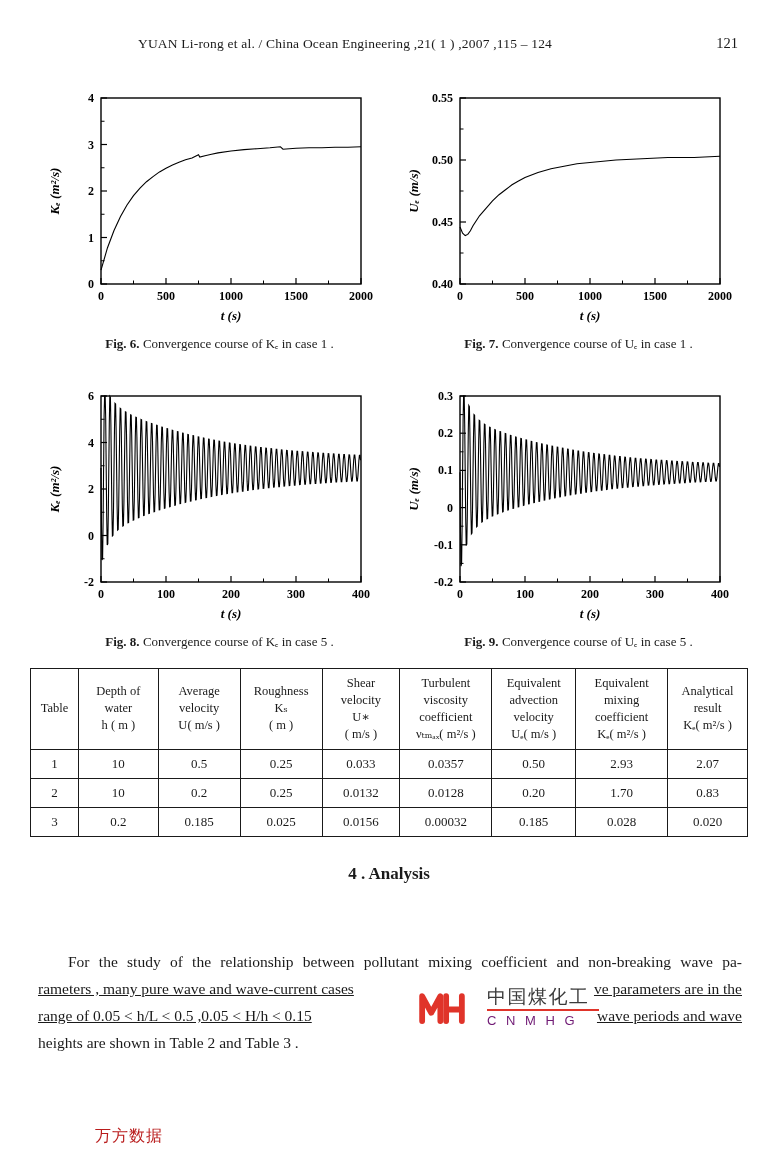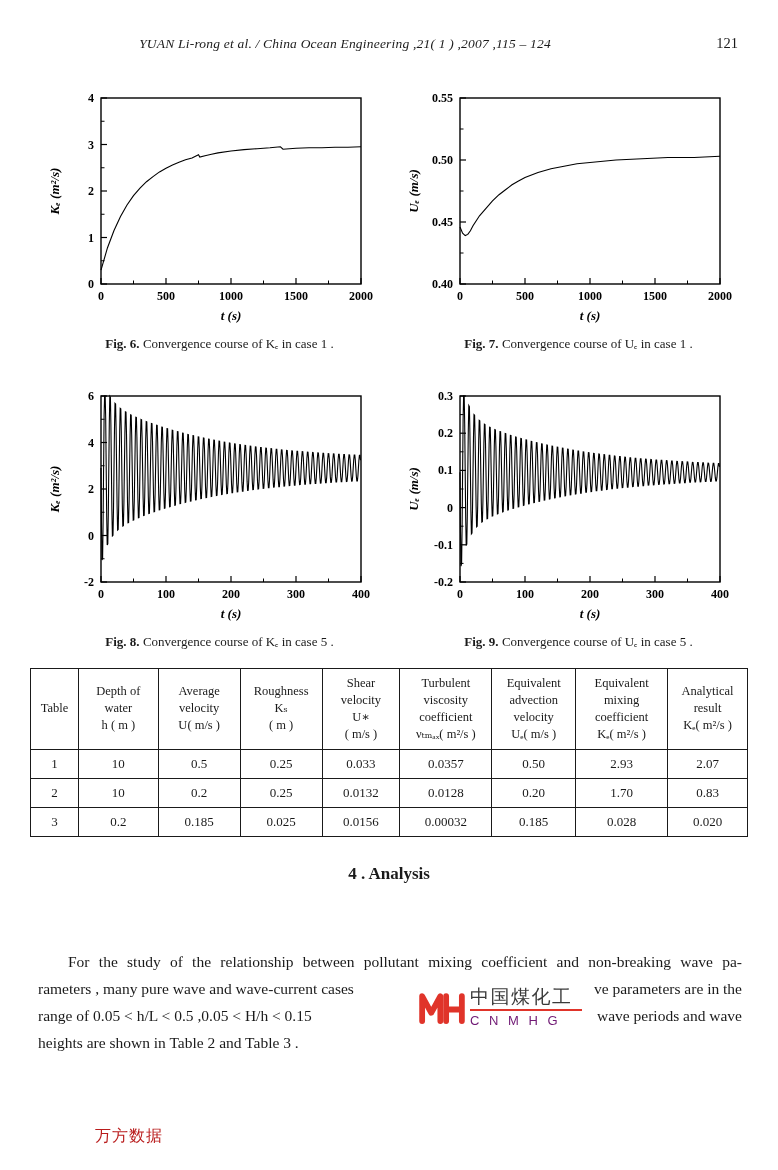--- a/index.html
+++ b/index.html
@@ -3,21 +3,21 @@
 <meta charset="utf-8">
 <style>
   html,body{margin:0;padding:0;}
   body{
     width:778px;height:1170px;background:#ffffff;position:relative;
     font-family:"Liberation Serif","DejaVu Serif",serif;color:#1a1a1a;
     overflow:hidden;
   }
   .running-head{
     position:absolute;top:36px;left:0;width:690px;text-align:center;
-    font-style:italic;font-size:13.5px;letter-spacing:.2px;
+    font-size:13.5px;letter-spacing:.2px;
   }
   .page-number{position:absolute;top:35px;right:40px;font-size:14.5px;}
   .figures-grid{
     position:absolute;top:88px;left:30px;width:718px;
     display:grid;grid-template-columns:1fr 1fr;row-gap:34px;
   }
   .figure{display:flex;flex-direction:column;align-items:center;}
   .figure svg{width:330px;height:240px;display:block;}
   .fig-caption{margin-top:8px;font-size:13px;white-space:nowrap;margin-left:20px;}
   .fig-caption .cap-label{font-weight:bold;}
@@ -39,24 +39,24 @@
   .section-heading{
     position:absolute;top:864px;left:0;width:778px;text-align:center;
     font-weight:bold;font-size:17px;
   }
   .paragraph{
     position:absolute;top:948px;left:38px;width:704px;
     font-size:15.5px;line-height:27px;
   }
   .p-line{height:27px;}
   .p-line.justify{text-align:justify;text-align-last:justify;text-indent:30px;}
-  .p-line.split{display:flex;justify-content:space-between;white-space:nowrap;}
+  .p-line.split{display:flex;justify-content:space-between;white-space:nowrap;text-decoration:underline;}
   .watermark{
     position:absolute;left:418px;top:980px;width:170px;height:54px;
-    background:#ffffff;display:flex;align-items:center;gap:4px;
+    background:#ffffff;display:flex;align-items:center;gap:21px;
   }
   .wm-logo{width:48px;height:46px;flex:0 0 auto;}
   .wm-right{display:flex;flex-direction:column;min-width:0;}
   .wm-cn{font-family:sans-serif;font-size:19px;color:#3a3a3a;letter-spacing:1.5px;white-space:nowrap;line-height:1.15;}
   .wm-line{height:2px;width:112px;margin:1px 0 2px;}
   .wm-en{font-family:sans-serif;font-size:13px;color:#701a75;letter-spacing:3px;white-space:nowrap;}
   .footer-mark{
     position:absolute;left:95px;top:1126px;font-family:sans-serif;
     font-size:16px;color:#b91c1c;letter-spacing:1px;
   }

